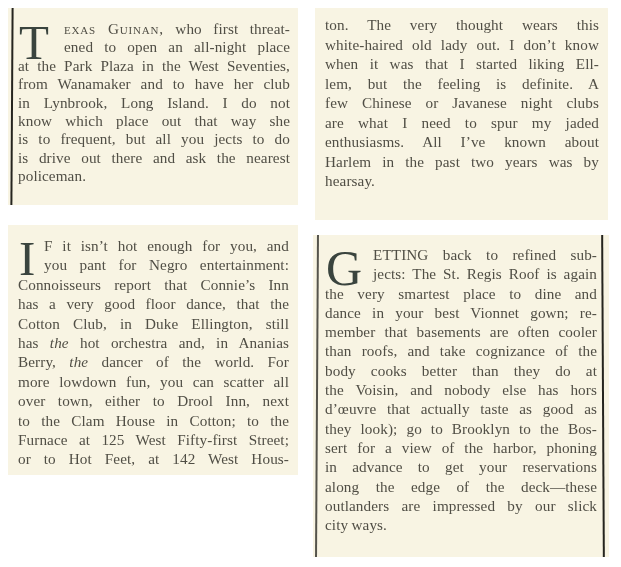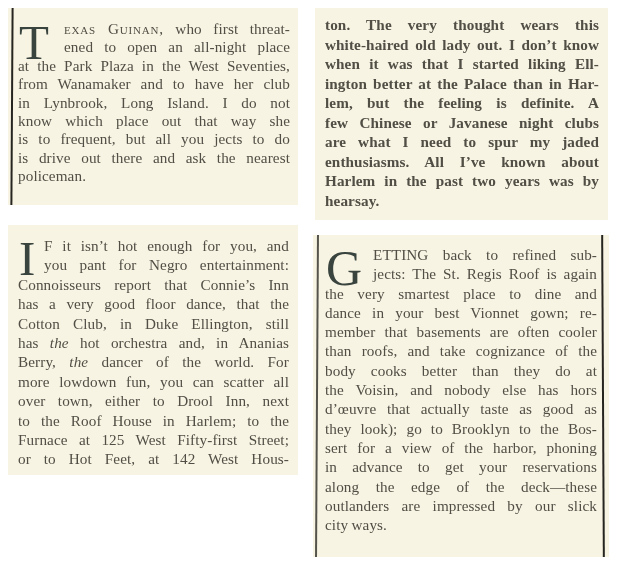--- a/index.html
+++ b/index.html
@@ -18,21 +18,21 @@
     position: absolute;
     background: var(--clip-background, #f8f4e3);
     color: var(--body-text, #504e45);
     font-size: 15.2px;
     word-spacing: -0.6px;
     letter-spacing: 0.1px;
     overflow: hidden;
     box-sizing: border-box;
   }
   .clip1 { left: 8px;   top: 8px;   width: 290px; height: 197px; padding: 12px 8px 0 10px;  line-height: 18.4px; }
-  .clip2 { left: 315px; top: 8px;   width: 293px; height: 212px; padding: 7px 9px 0 10px;   line-height: 19.5px; font-weight: bold; }
+  .clip2 { left: 315px; top: 8px;   width: 293px; height: 212px; padding: 7px 9px 0 10px;   line-height: 19.5px; }
   .clip3 { left: 8px;   top: 225px; width: 290px; height: 250px; padding: 11px 9px 0 10px;  line-height: 19.4px; }
   .clip4 { left: 313px; top: 235px; width: 296px; height: 322px; padding: 10px 12px 0 12px; line-height: 19.3px; }
 
   
   .rule-left::before, .rule-right::after {
     content: ""; position: absolute; top: 0; bottom: 0; width: 2px;
     background: var(--rule, #26251f);
   }
   .rule-left::before  { left: 3px;  transform: rotate(0.35deg); }
   .rule-right::after  { right: 5px; transform: rotate(-0.3deg); }
@@ -74,21 +74,20 @@
         <div class="line"><span>is drive out there and ask the nearest</span></div>
         <div class="line flush"><span>policeman.</span></div>
       </div>
   </section>
 
   <section class="clip clip2">
     <div class="lines">
         <div class="line"><span>ton.  The very thought wears this</span></div>
         <div class="line"><span>white-haired old lady out. I don’t know</span></div>
         <div class="line"><span>when it was that I started liking Ell-</span></div>
-        <div class="line"><span>ington better at the Palace than in Har-</span></div>
         <div class="line"><span>lem, but the feeling is definite.  A</span></div>
         <div class="line"><span>few Chinese or Javanese night clubs</span></div>
         <div class="line"><span>are what I need to spur my jaded</span></div>
         <div class="line"><span>enthusiasms.  All I’ve known about</span></div>
         <div class="line"><span>Harlem in the past two years was by</span></div>
         <div class="line flush"><span>hearsay.</span></div>
       </div>
   </section>
 
   <section class="clip clip3">
@@ -96,21 +95,21 @@
     <div class="lines">
         <div class="line indent"><span>F it isn’t hot enough for you, and</span></div>
         <div class="line indent"><span>you pant for Negro entertainment:</span></div>
         <div class="line"><span>Connoisseurs report that Connie’s Inn</span></div>
         <div class="line"><span>has a very good floor dance, that the</span></div>
         <div class="line"><span>Cotton Club, in Duke Ellington, still</span></div>
         <div class="line"><span>has </span><span class="i">the</span><span> hot orchestra and, in Ananias</span></div>
         <div class="line"><span>Berry, </span><span class="i">the</span><span> dancer of the world.  For</span></div>
         <div class="line"><span>more lowdown fun, you can scatter all</span></div>
         <div class="line"><span>over town, either to Drool Inn, next</span></div>
-        <div class="line"><span>to the Roof House in Harlem; to the</span></div>
+        <div class="line"><span>to the Clam House in Cotton; to the</span></div>
         <div class="line"><span>Furnace at 125 West Fifty-first Street;</span></div>
         <div class="line"><span>or to Hot Feet, at 142 West Hous-</span></div>
       </div>
   </section>
 
   <section class="clip clip4 rule-left rule-right">
     <span class="dropcap">G</span>
     <div class="lines">
         <div class="line indent"><span>ETTING back to refined sub-</span></div>
         <div class="line indent"><span>jects: The St. Regis Roof is again</span></div>

